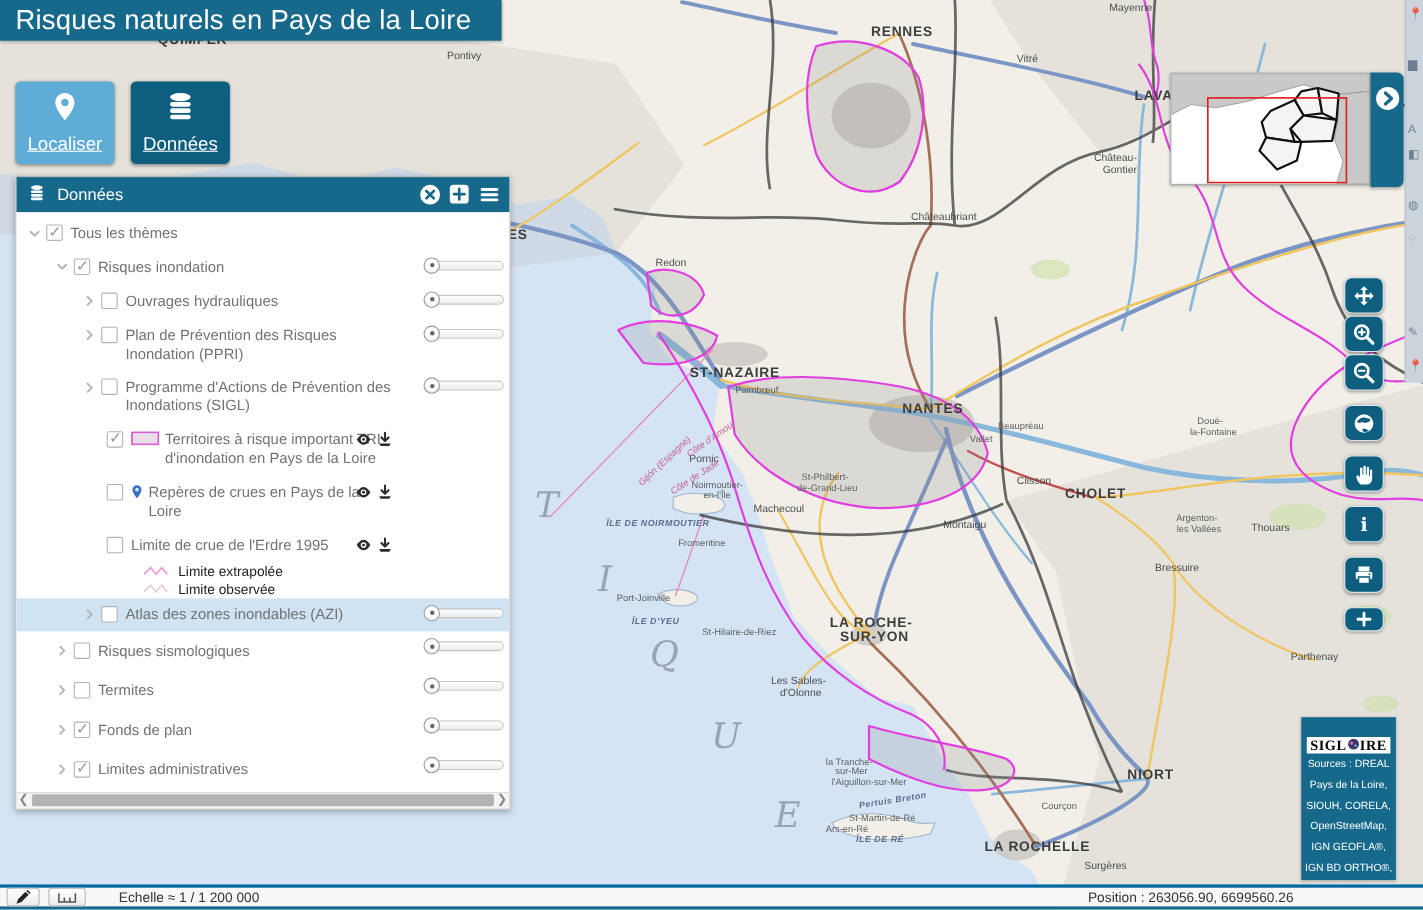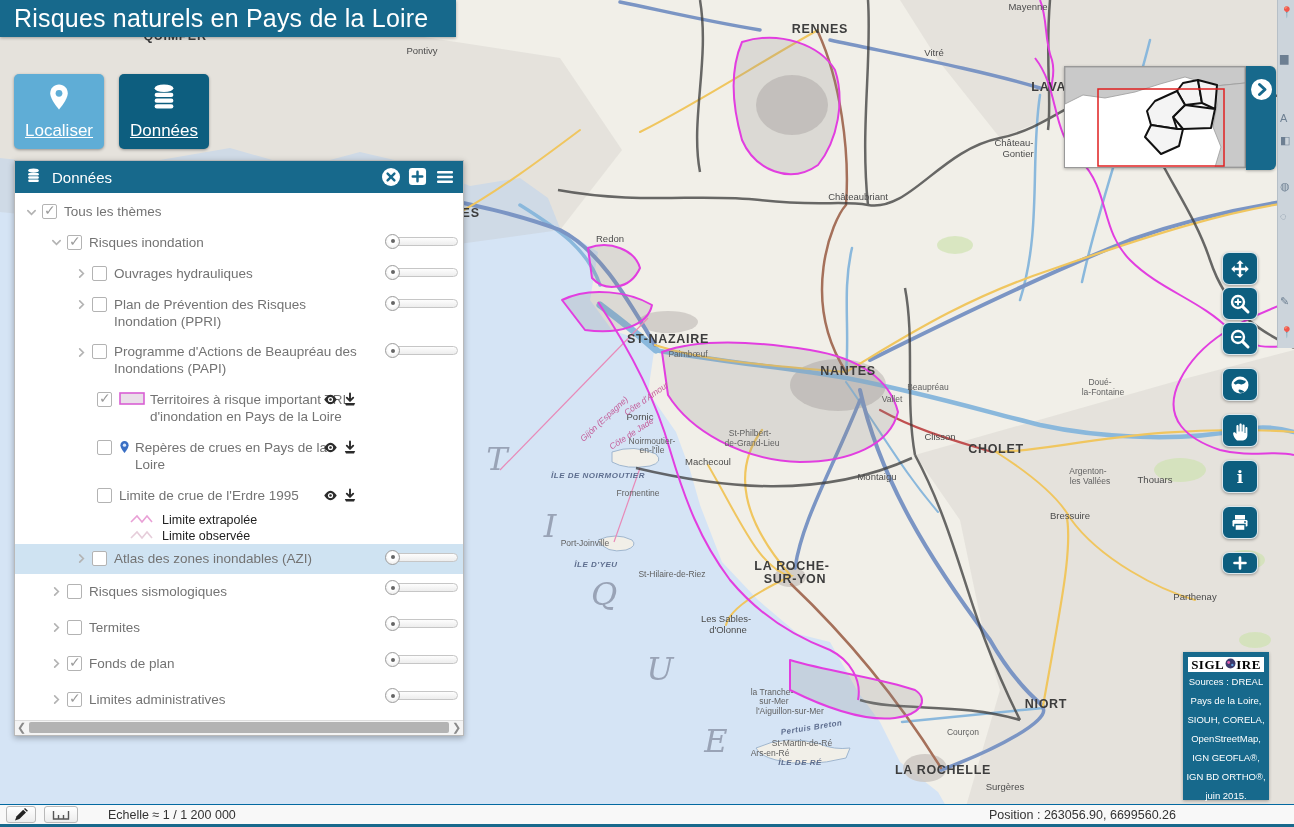--- a/index.html
+++ b/index.html
@@ -65,28 +65,28 @@
     border-radius:0 6px 6px 0; box-shadow:0 1px 3px rgba(0,0,0,.3); cursor:pointer; }
   #overview-tab .cc { position:absolute; left:4px; top:12px; }
 
   
   #edge-strip { position:absolute; left:1277px; top:0; width:17px; height:348px; background:#ccd4db;
     border-left:1px solid #b6bfc7; overflow:hidden; }
   .edge-ic { position:absolute; left:2px; font-size:11px; color:#5d7186; opacity:.85; }
 
   
   #sources-box { position:absolute; left:1183px; top:652px; width:86px; height:148px; background:#17698c;
-    color:#fff; text-align:center; font-size:9.5px; padding-top:5px; box-shadow:0 1px 3px rgba(0,0,0,.3); }
+    color:#fff; text-align:center; font-size:9.5px; padding-top:18px; box-shadow:0 1px 3px rgba(0,0,0,.3); }
   #siglogo { display:inline-flex; align-items:center; background:#fff; color:#000; padding:0 3px; height:15px;
     font-family:"Liberation Serif",serif; font-weight:bold; font-size:13px; letter-spacing:.5px; }
   #sources-lines div { line-height:19px; white-space:nowrap; }
 
   
   #status-bar { position:absolute; left:0; top:804px; width:1294px; height:23px; background:#f8f8f8;
-    border-top:1px solid #0369a1; border-bottom:3px solid #17698c; display:flex; align-items:center; font-size:12.5px; color:#333; }
+    border-top:3px solid #0369a1; border-bottom:3px solid #17698c; display:flex; align-items:center; font-size:12.5px; color:#333; }
   .mini-btn { height:17px; background:linear-gradient(#fff,#ececec); border:1px solid #b9b9b9; border-radius:3px;
     display:inline-flex; align-items:center; justify-content:center; cursor:pointer; }
   #status-scale { margin-left:30px; }
   #status-pos { margin-left:auto; margin-right:118px; }
 
   svg text { user-select:none; }
 </style>
 </head>
 <body>
 <div id="stage">
@@ -357,21 +357,21 @@
             <span class="thumb"></span>
           </span>
         </div>
         <div class="row" style="padding-left: 58px;">
           <span class="expander">
             <svg width="11" height="11" viewBox="0 0 12 12">
               <path d="M4 2l4 4-4 4" stroke="#b3b3b3" stroke-width="1.8" fill="none" stroke-linecap="round"></path>
             </svg>
           </span>
           <span class="cb"></span>
-          <span class="lbl" style="max-width: 248px;">Programme d'Actions de Beaupréau des Inondations (PAPI)</span>
+          <span class="lbl" style="max-width: 248px;">Programme d'Actions de Prévention des Inondations (SIGL)</span>
           <span class="slider">
             <span class="thumb"></span>
           </span>
         </div>
         <div class="row" style="padding-left: 80px;">
           <span class="cb on"></span>
           <span class="swatch">
             <svg width="26" height="13" viewBox="0 0 26 13">
               <rect x="1" y="1" width="24" height="11" fill="#eadfe9" stroke="#d95fd4" stroke-width="1.6"></rect>
             </svg>

